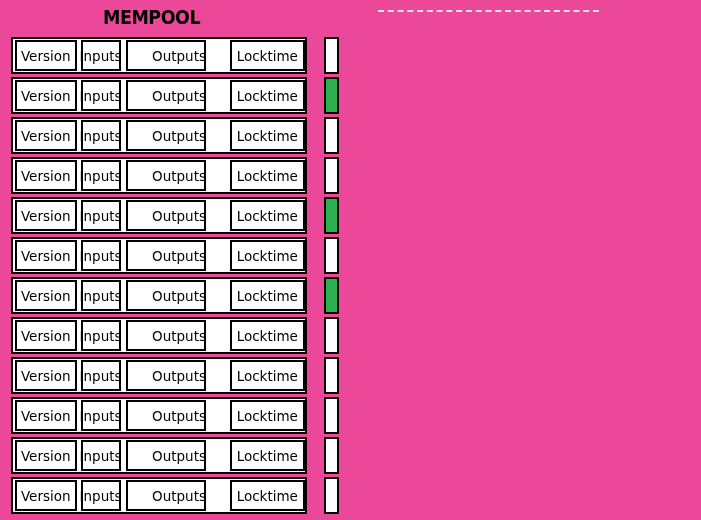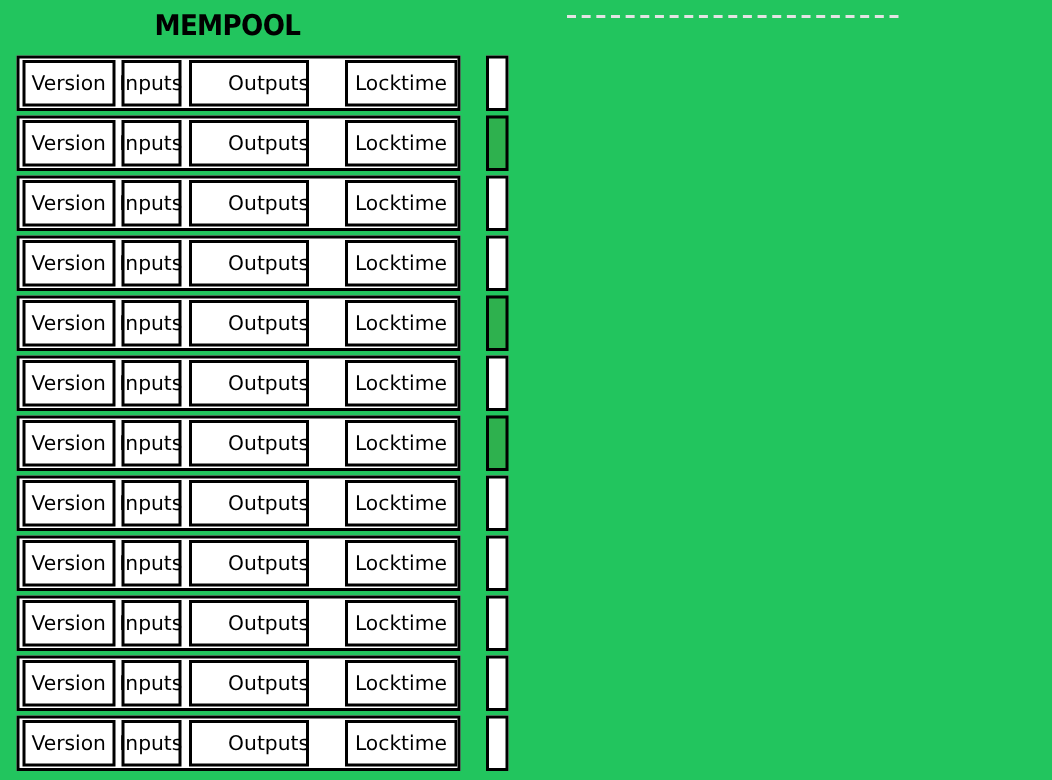--- a/index.html
+++ b/index.html
@@ -5,21 +5,21 @@
   html, body {
     margin: 0;
     padding: 0;
     background: #ffffff;
     font-family: "DejaVu Sans", "Liberation Sans", sans-serif;
   }
   .canvas {
     position: relative;
     width: 701px;
     height: 520px;
-    background: #22c55e;
+    background: #ec4899;
     overflow: hidden;
   }
   .title {
     position: absolute;
     left: 103px;
     top: 6px;
     font-size: 19px;
     font-weight: bold;
     color: #000000;
     letter-spacing: -0.5px;

